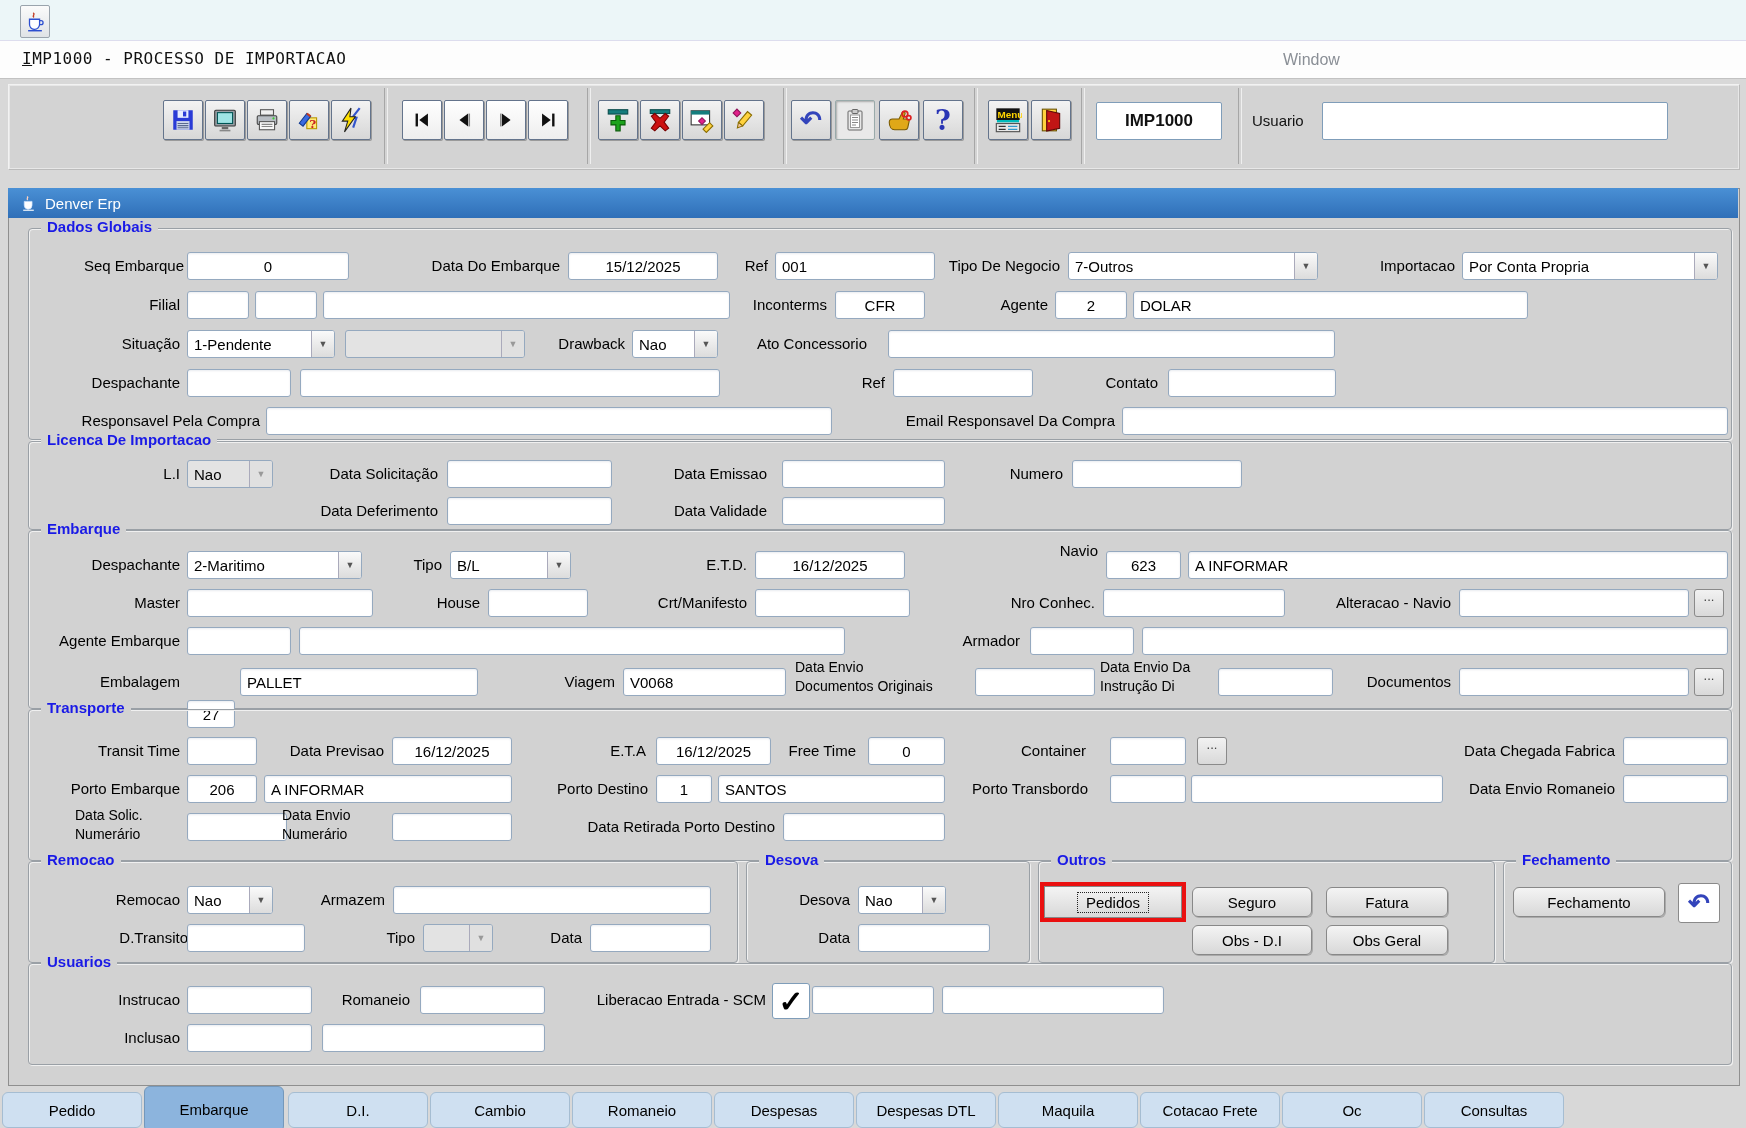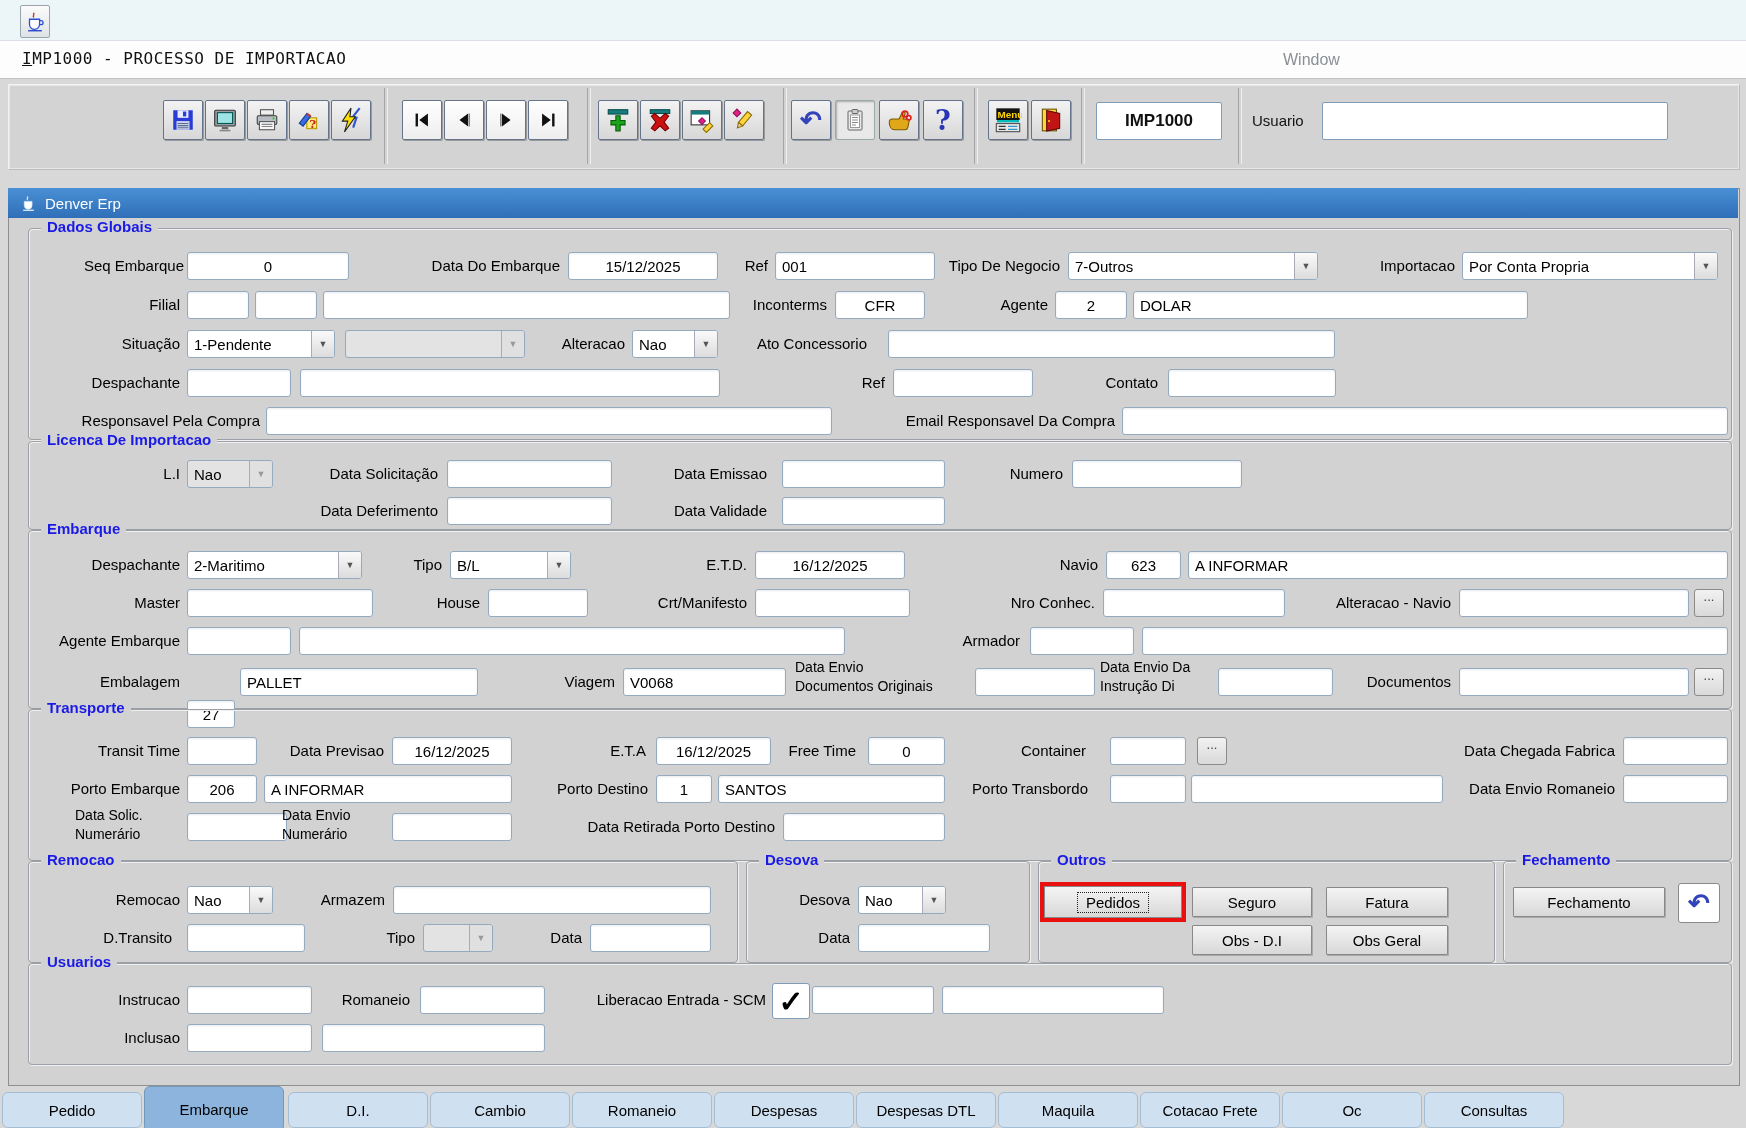--- a/index.html
+++ b/index.html
@@ -51,21 +51,21 @@
          font-size:15px;color:#000;display:flex;align-items:center;padding:0 26px 0 6px;position:absolute;
          overflow:hidden;white-space:nowrap;}
   .combo::after{content:"▼";position:absolute;right:0;top:0;width:22px;height:100%;
                 background:linear-gradient(#fafafa,#dcdcdc);border-left:1px solid #aab;
                 color:#555;font-size:9px;display:flex;align-items:center;justify-content:center;}
   .combo.dis{background:#e3e3e3;}
   .combo.dis::after{color:#999;background:#e0e0e0;}
   .browse{width:30px;height:28px;background:linear-gradient(#f2f2f2,#d9d9d9);border:1px solid #8a8a8a;
           border-radius:3px;box-sizing:border-box;display:flex;align-items:flex-start;justify-content:center;
           font-size:13px;color:#444;line-height:14px;}
-  .pushbtn{background:linear-gradient(#f4f4f4,#d8d8d8);border:1px solid #888;border-radius:1px;
+  .pushbtn{background:linear-gradient(#f4f4f4,#d8d8d8);border:1px solid #888;border-radius:6px;
            box-sizing:border-box;display:flex;align-items:center;justify-content:center;
            font-size:15px;color:#000;box-shadow:1px 1px 0 #aaa;}
   .pedidos-wrap{border:4px solid #ea1010;box-sizing:border-box;display:flex;}
   .pedidos-btn{flex:1;background:linear-gradient(#f4f4f4,#d8d8d8);border:1px solid #888;
                display:flex;align-items:center;justify-content:center;}
   .focusdots{border:1px dotted #222;padding:1px 8px;font-size:15px;}
   .checkbox{width:36px;height:34px;background:#fff;border:1px solid #7f9db9;border-radius:3px;
             display:flex;align-items:center;justify-content:center;font-size:30px;font-weight:bold;color:#000;}
   .undobtn{width:40px;height:38px;background:#fff;border:1px solid #8a8a8a;border-radius:3px;
            display:flex;align-items:center;justify-content:center;}
@@ -274,21 +274,21 @@
 <div class="abs fld" style="left:323px;top:291px;width:407px"></div>
 <div class="abs lbl" style="left:735px;top:291px;width:92px">Inconterms</div>
 <div class="abs fld ctr" style="left:835px;top:291px;width:90px">CFR</div>
 <div class="abs lbl" style="left:980px;top:291px;width:68px">Agente</div>
 <div class="abs fld ctr" style="left:1055px;top:291px;width:72px">2</div>
 <div class="abs fld" style="left:1133px;top:291px;width:395px">DOLAR</div>
 
 <div class="abs lbl" style="left:40px;top:330px;width:140px">Situação</div>
 <div class="combo" style="left:187px;top:330px;width:148px">1-Pendente</div>
 <div class="combo dis" style="left:345px;top:330px;width:180px"></div>
-<div class="abs lbl" style="left:540px;top:330px;width:85px">Alteracao</div>
+<div class="abs lbl" style="left:540px;top:330px;width:85px">Drawback</div>
 <div class="combo" style="left:632px;top:330px;width:86px">Nao</div>
 <div class="abs lbl" style="left:745px;top:330px;width:122px">Ato Concessorio</div>
 <div class="abs fld" style="left:888px;top:330px;width:447px"></div>
 
 <div class="abs lbl" style="left:40px;top:369px;width:140px">Despachante</div>
 <div class="abs fld" style="left:187px;top:369px;width:104px"></div>
 <div class="abs fld" style="left:300px;top:369px;width:420px"></div>
 <div class="abs lbl" style="left:830px;top:369px;width:55px">Ref</div>
 <div class="abs fld" style="left:893px;top:369px;width:140px"></div>
 <div class="abs lbl" style="left:1090px;top:369px;width:68px">Contato</div>
@@ -317,21 +317,21 @@
 
 <div class="abs group" style="left:28px;top:530px;width:1702px;height:177px">
   <span class="gtitle">Embarque</span>
 </div>
 <div class="abs lbl" style="left:40px;top:551px;width:140px">Despachante</div>
 <div class="combo" style="left:187px;top:551px;width:175px">2-Maritimo</div>
 <div class="abs lbl" style="left:400px;top:551px;width:42px">Tipo</div>
 <div class="combo" style="left:450px;top:551px;width:121px">B/L</div>
 <div class="abs lbl" style="left:695px;top:551px;width:52px">E.T.D.</div>
 <div class="abs fld ctr" style="left:755px;top:551px;width:150px">16/12/2025</div>
-<div class="abs lbl" style="left:1050px;top:551px;width:48px">Navio</div>
+<div class="abs lbl" style="left:1050px;top:537px;width:48px">Navio</div>
 <div class="abs fld ctr" style="left:1106px;top:551px;width:75px">623</div>
 <div class="abs fld" style="left:1188px;top:551px;width:540px">A INFORMAR</div>
 
 <div class="abs lbl" style="left:40px;top:589px;width:140px">Master</div>
 <div class="abs fld" style="left:187px;top:589px;width:186px"></div>
 <div class="abs lbl" style="left:430px;top:589px;width:50px">House</div>
 <div class="abs fld" style="left:488px;top:589px;width:100px"></div>
 <div class="abs lbl" style="left:640px;top:589px;width:107px">Crt/Manifesto</div>
 <div class="abs fld" style="left:755px;top:589px;width:155px"></div>
 <div class="abs lbl" style="left:1000px;top:589px;width:95px">Nro Conhec.</div>
@@ -408,21 +408,21 @@
 <div class="abs lbl" style="left:555px;top:813px;width:220px">Data Retirada Porto Destino</div>
 <div class="abs fld" style="left:783px;top:813px;width:162px"></div>
 
 <div class="abs group" style="left:28px;top:861px;width:708px;height:100px">
   <span class="gtitle">Remocao</span>
 </div>
 <div class="abs lbl" style="left:40px;top:886px;width:140px">Remocao</div>
 <div class="combo" style="left:187px;top:886px;width:86px">Nao</div>
 <div class="abs lbl" style="left:310px;top:886px;width:75px">Armazem</div>
 <div class="abs fld" style="left:393px;top:886px;width:318px"></div>
-<div class="abs lbl" style="left:32px;top:924px;width:140px">D.Transito</div>
+<div class="abs lbl" style="left:48px;top:924px;width:140px">D.Transito</div>
 <div class="abs fld" style="left:187px;top:924px;width:118px"></div>
 <div class="abs lbl" style="left:370px;top:924px;width:45px">Tipo</div>
 <div class="combo dis" style="left:423px;top:924px;width:70px"></div>
 <div class="abs lbl" style="left:538px;top:924px;width:44px">Data</div>
 <div class="abs fld" style="left:590px;top:924px;width:121px"></div>
 
 <div class="abs group" style="left:746px;top:861px;width:282px;height:100px">
   <span class="gtitle">Desova</span>
 </div>
 <div class="abs lbl" style="left:768px;top:886px;width:82px">Desova</div>

